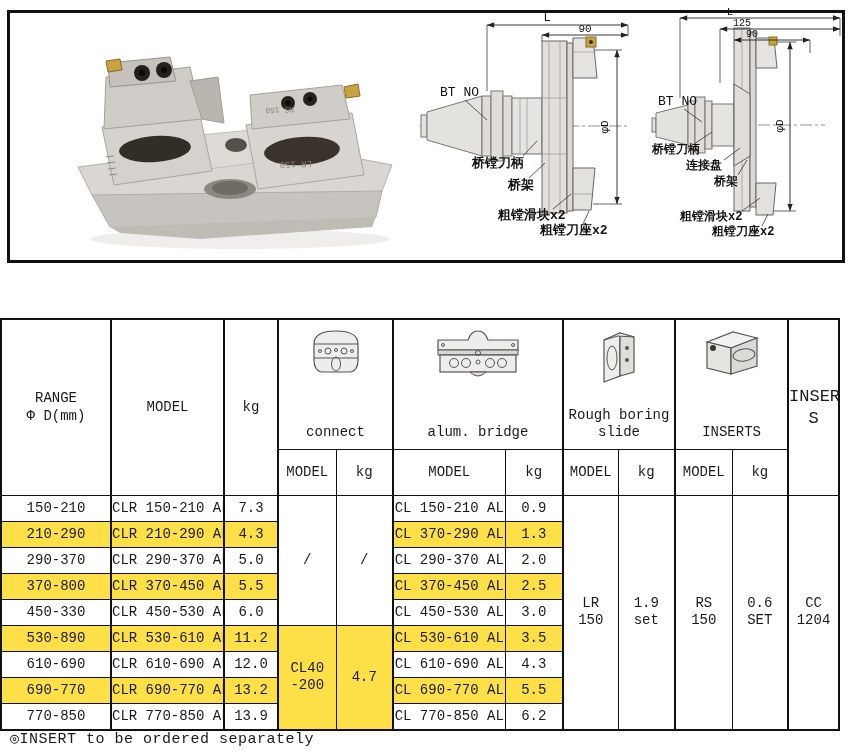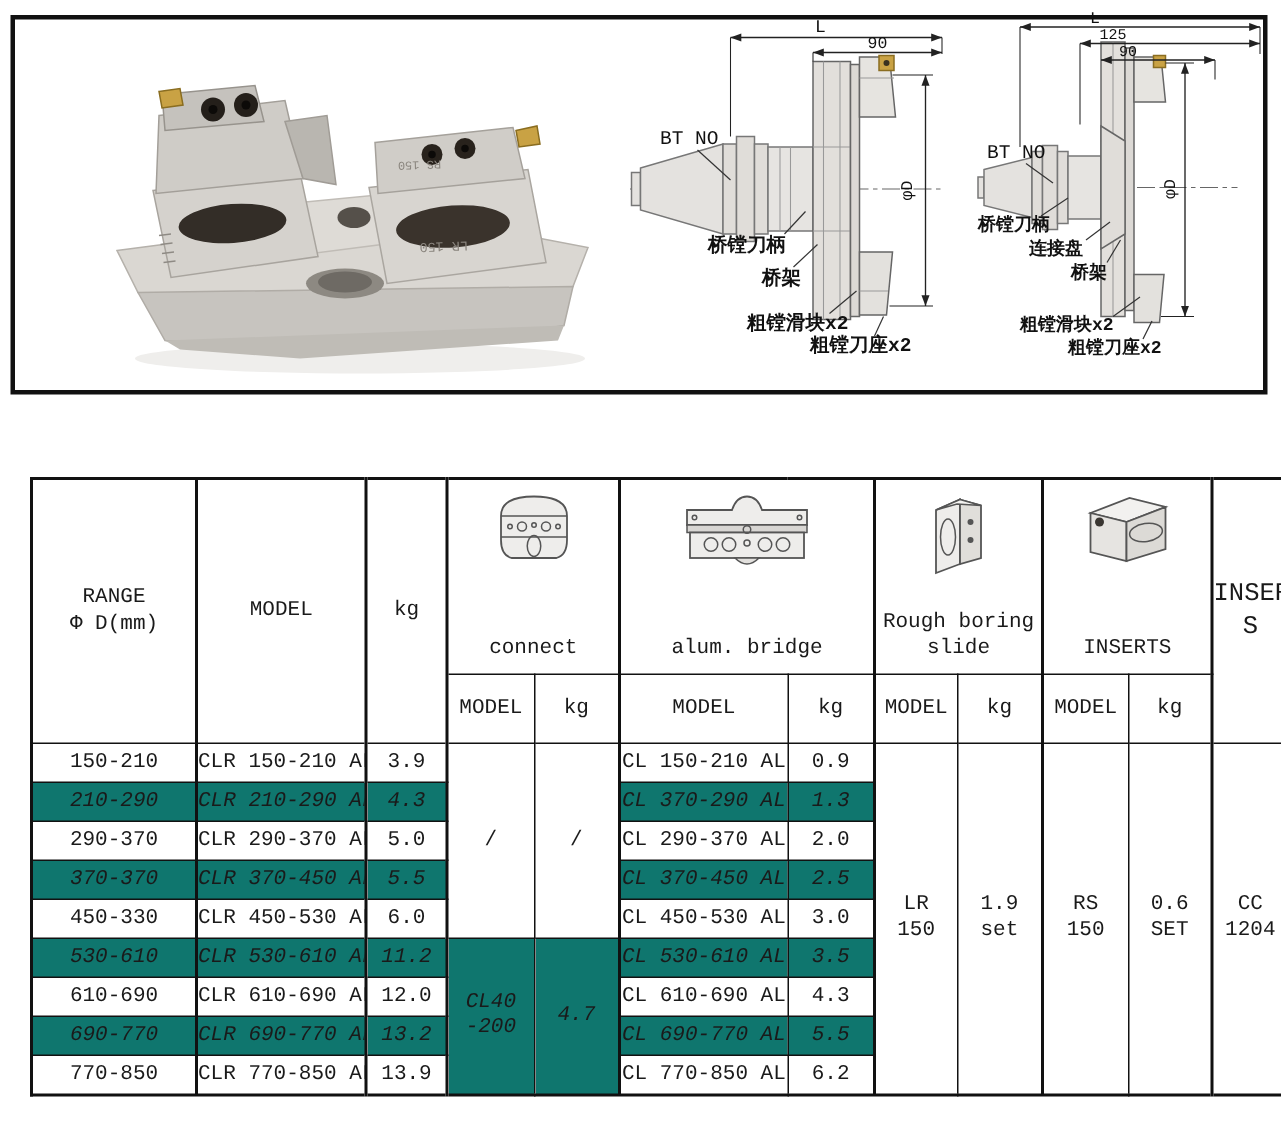--- a/index.html
+++ b/index.html
@@ -1,29 +1,29 @@
 <!DOCTYPE html>
 <html><head>
 <meta charset="utf-8">
 <style>
   html,body{margin:0;padding:0;background:#fff;}
   .page{position:relative;width:854px;height:755px;background:#fff;overflow:hidden;
         font-family:"Liberation Mono","DejaVu Sans Mono",monospace;color:#1a1a1a;}
   .top-box{position:absolute;left:7px;top:10px;width:832px;height:247px;border:3px solid #111;background:#fff;}
   .abs{position:absolute;}
   
-  .table-wrap{position:absolute;left:20px;top:318px;width:806px;}
+  .table-wrap{position:absolute;left:0;top:318px;width:806px;}
   table.spec{border-collapse:collapse;table-layout:fixed;width:838px;border:2px solid #111;}
   table.spec th,table.spec td{border:1px solid #111;padding:0;text-align:center;vertical-align:middle;
         font-weight:normal;font-size:14px;line-height:1.25;overflow:hidden;}
   .bl2{border-left-width:2px !important;}
   tr.hdr1{height:129px;}
   tr.hdr2{height:46px;}
   tr.body{height:26px;}
-  tr.alt td{background:#0f766e;font-style:italic;}
+  tr.alt td{background:#fde047;}
   td.merged{background:#fff;white-space:pre-line;}
   th.pre{white-space:pre-line;font-size:15px;}
   th.main{font-size:15px;}
   td.model{ text-align:left;padding-left:5px;font-size:12px;white-space:nowrap;}
   td.num{font-size:14px;margin-left:16px;}
   .grp{display:flex;flex-direction:column;align-items:center;justify-content:space-between;
        height:113px;padding:8px 0;}
   .grp .lbl{font-size:14px;line-height:1.2;}
   .footnote{position:absolute;left:10px;top:729px;font-size:15px;letter-spacing:.5px;}
   
@@ -287,21 +287,21 @@
         <th>kg</th>
         <th class="bl2">MODEL</th>
         <th>kg</th>
         <th class="bl2">MODEL</th>
         <th>kg</th>
       </tr>
 
       <tr class="body">
         <td class="num">150-210</td>
         <td class="model bl2">CLR 150-210 AL</td>
-        <td class="num bl2">3.9</td>
+        <td class="num bl2">7.3</td>
         <td rowspan="5" class="merged bl2">/</td>
         <td rowspan="5" class="merged">/</td>
         <td class="model bl2">CL 150-210 AL</td>
         <td class="num">0.9</td>
         <td rowspan="9" class="merged bl2">LR
 150</td>
         <td rowspan="9" class="merged">1.9
 set</td>
         <td rowspan="9" class="merged bl2">RS
 150</td>
@@ -318,35 +318,35 @@
         <td class="num">1.3</td>
       </tr>
       <tr class="body">
         <td class="num">290-370</td>
         <td class="model bl2">CLR 290-370 AL</td>
         <td class="num bl2">5.0</td>
         <td class="model bl2">CL 290-370 AL</td>
         <td class="num">2.0</td>
       </tr>
       <tr class="body alt">
-        <td class="num">370-370</td>
+        <td class="num">370-800</td>
         <td class="model bl2">CLR 370-450 AL</td>
         <td class="num bl2">5.5</td>
         <td class="model bl2">CL 370-450 AL</td>
         <td class="num">2.5</td>
       </tr>
       <tr class="body">
         <td class="num">450-330</td>
         <td class="model bl2">CLR 450-530 AL</td>
         <td class="num bl2">6.0</td>
         <td class="model bl2">CL 450-530 AL</td>
         <td class="num">3.0</td>
       </tr>
       <tr class="body alt">
-        <td class="num">530-610</td>
+        <td class="num">530-890</td>
         <td class="model bl2">CLR 530-610 AL</td>
         <td class="num bl2">11.2</td>
         <td rowspan="4" class="merged bl2">CL40
 -200</td>
         <td rowspan="4" class="merged">4.7</td>
         <td class="model bl2">CL 530-610 AL</td>
         <td class="num">3.5</td>
       </tr>
       <tr class="body">
         <td class="num">610-690</td>
@@ -366,13 +366,14 @@
         <td class="num">770-850</td>
         <td class="model bl2">CLR 770-850 AL</td>
         <td class="num bl2">13.9</td>
         <td class="model bl2">CL 770-850 AL</td>
         <td class="num">6.2</td>
       </tr>
     </tbody>
       </table>
   </div>
 
+  <div class="footnote">◎INSERT to be ordered separately</div>
 </div>
 
 </body></html>

